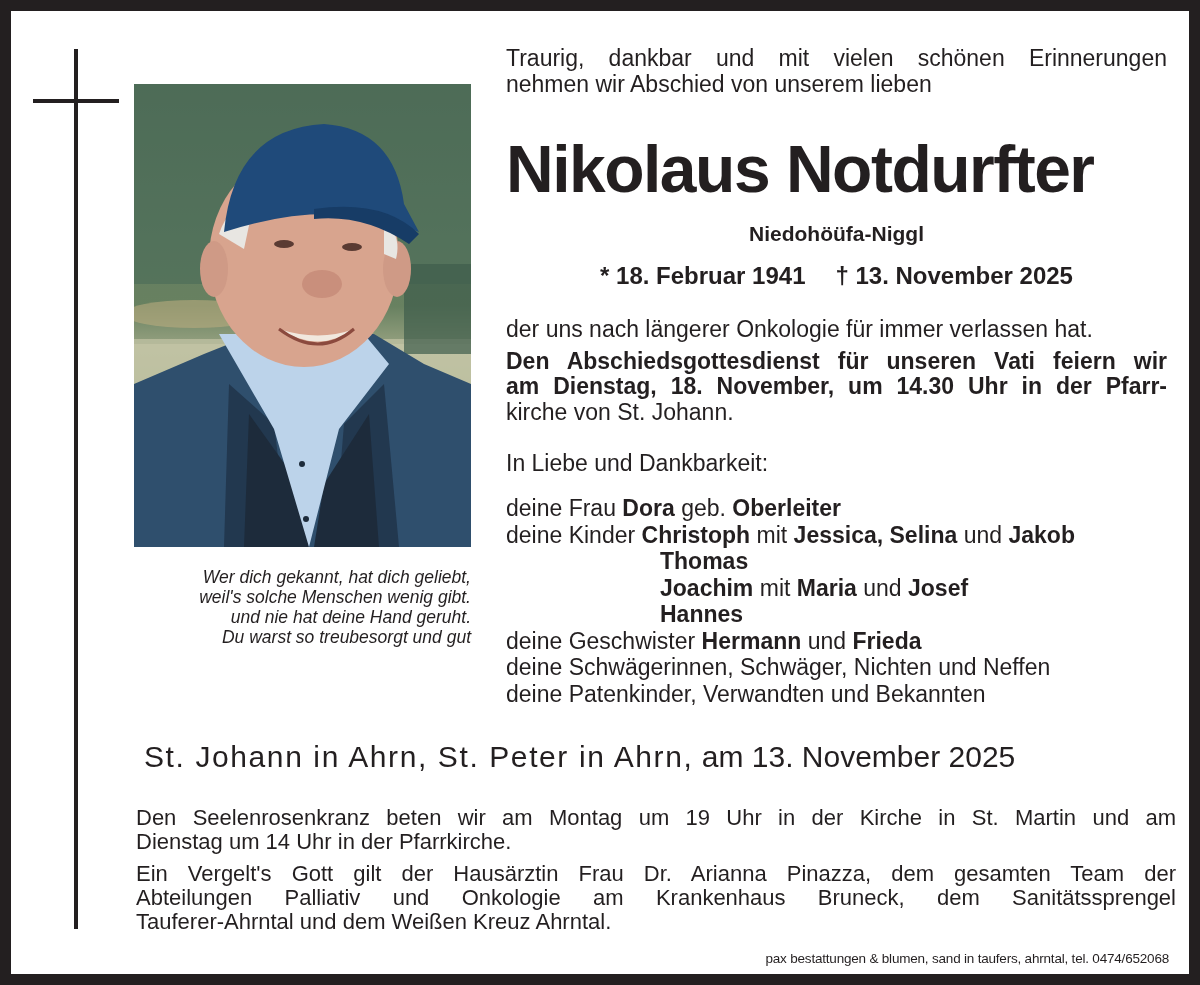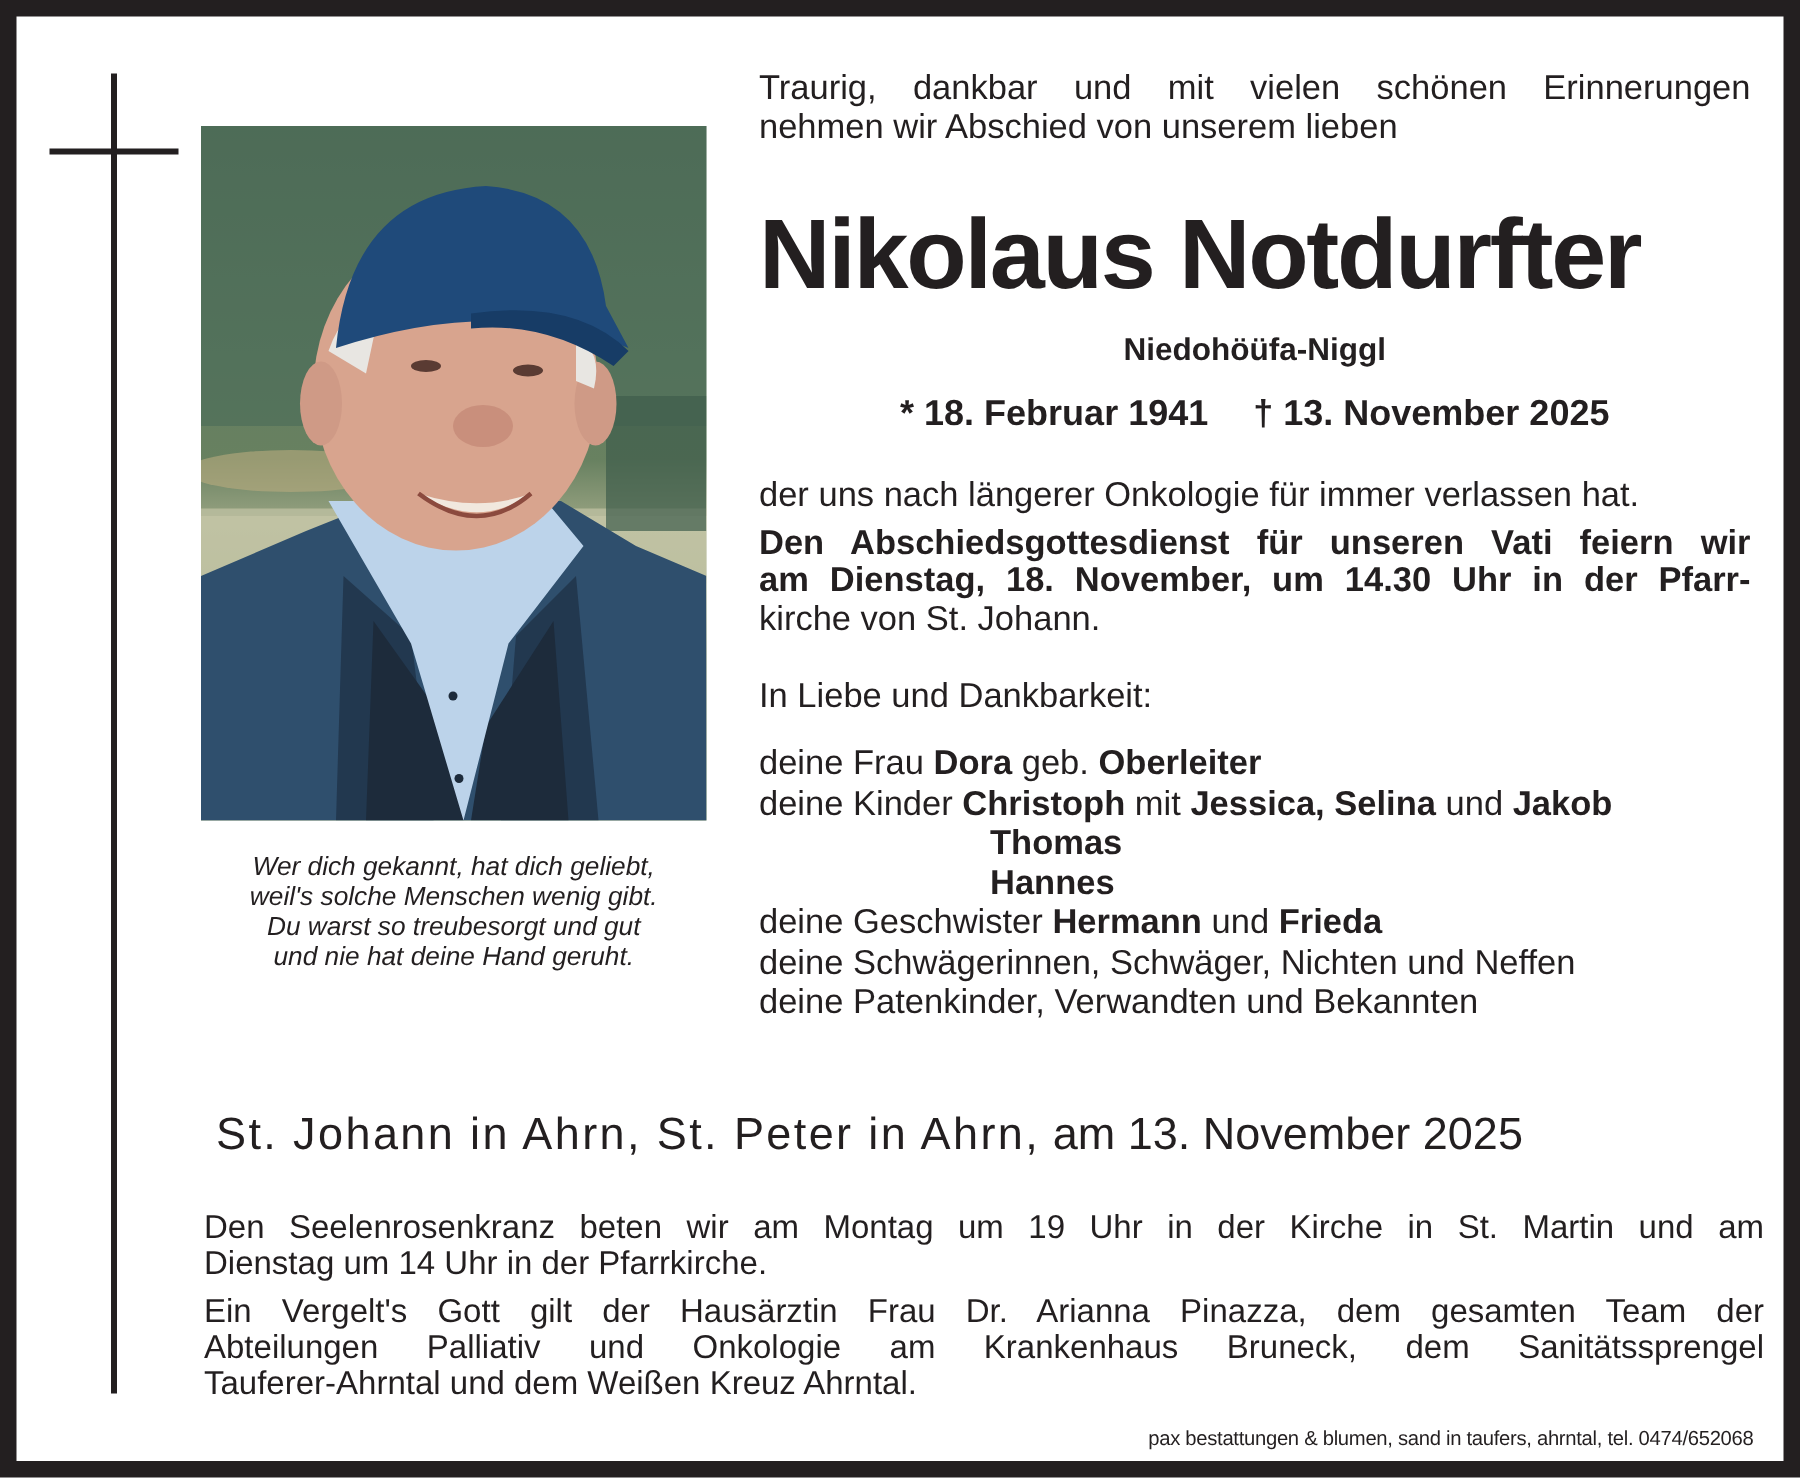--- a/index.html
+++ b/index.html
@@ -18,21 +18,21 @@
   .photo {
     position: absolute; left: 123px; top: 73px; width: 337px; height: 463px; overflow: hidden;
     background: linear-gradient(180deg, #4d6b55 0%, #5b7b60 35%, #62805f 48%, #b9bd9b 56%, #aeb491 66%, #6f8061 76%, #4f6c58 100%);
   }
   .photo svg { display: block; }
 
   .poem {
     position: absolute; left: 123px; top: 556px; width: 337px;
     font-style: italic; font-size: 17.5px; line-height: 20px; text-align: center; color: #231f20;
   }
-  .poem div { white-space: nowrap; }
+  .poem div { white-space: nowrap; text-align: right; }
 
   .intro {
     position: absolute; left: 495px; top: 34px; width: 661px;
     font-size: 23px; line-height: 26px; text-align: justify; text-align-last: left;
   }
   .intro div.j { text-align: justify; text-align-last: justify; }
   .name {
     position: absolute; left: 495px; top: 118px; width: 661px;
     font-weight: bold; font-size: 66px; line-height: 80px; letter-spacing: -1.5px; white-space: nowrap;
     text-align: left;
@@ -121,22 +121,22 @@
       <ellipse cx="188" cy="200" rx="20" ry="14" fill="#c98f7c"></ellipse>
 
       <path d="M145 245 Q185 270 220 245 Q185 258 145 245 Z" fill="#f1e8de"></path>
       <path d="M145 245 Q185 275 220 245" stroke="#8b4a3e" stroke-width="3" fill="none"></path>
     </svg>
   </div>
 
   <div class="poem">
     <div>Wer dich gekannt, hat dich geliebt,</div>
     <div>weil's solche Menschen wenig gibt.</div>
+    <div>und nie hat deine Hand geruht.</div>
     <div>Du warst so treubesorgt und gut</div>
-    <div>und nie hat deine Hand geruht.</div>
   </div>
 
   <div class="intro">
     <div class="j">Traurig, dankbar und mit vielen schönen Erinnerungen</div>
     <div>nehmen wir Abschied von unserem lieben</div>
   </div>
 
   <div class="name">Nikolaus Notdurfter</div>
   <div class="house">Niedohöüfa-Niggl</div>
 
@@ -158,20 +158,23 @@
     <div class="row">
       <span>deine Frau </span><b>Dora</b><span> geb. </span><b>Oberleiter</b>
     </div>
     <div class="row">
       <span>deine Kinder </span><b>Christoph</b><span> mit </span><b>Jessica, Selina</b><span> und </span><b>Jakob</b>
     </div>
     <div class="row indent">
       <b>Thomas</b>
     </div>
     <div class="row indent">
+      <b>Joachim</b><span> mit </span><b>Maria</b><span> und </span><b>Josef</b>
+    </div>
+    <div class="row indent">
       <b>Hannes</b>
     </div>
     <div class="row">
       <span>deine Geschwister </span><b>Hermann</b><span> und </span><b>Frieda</b>
     </div>
     <div class="row">deine Schwägerinnen, Schwäger, Nichten und Neffen</div>
     <div class="row">deine Patenkinder, Verwandten und Bekannten</div>
   </div>
 
   <div class="place">

